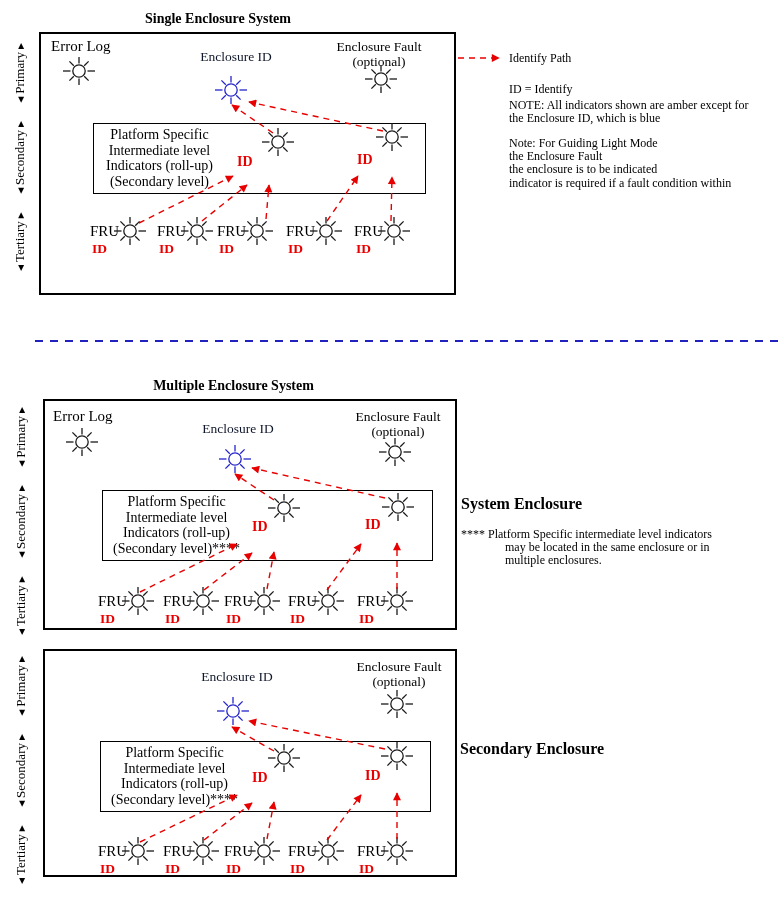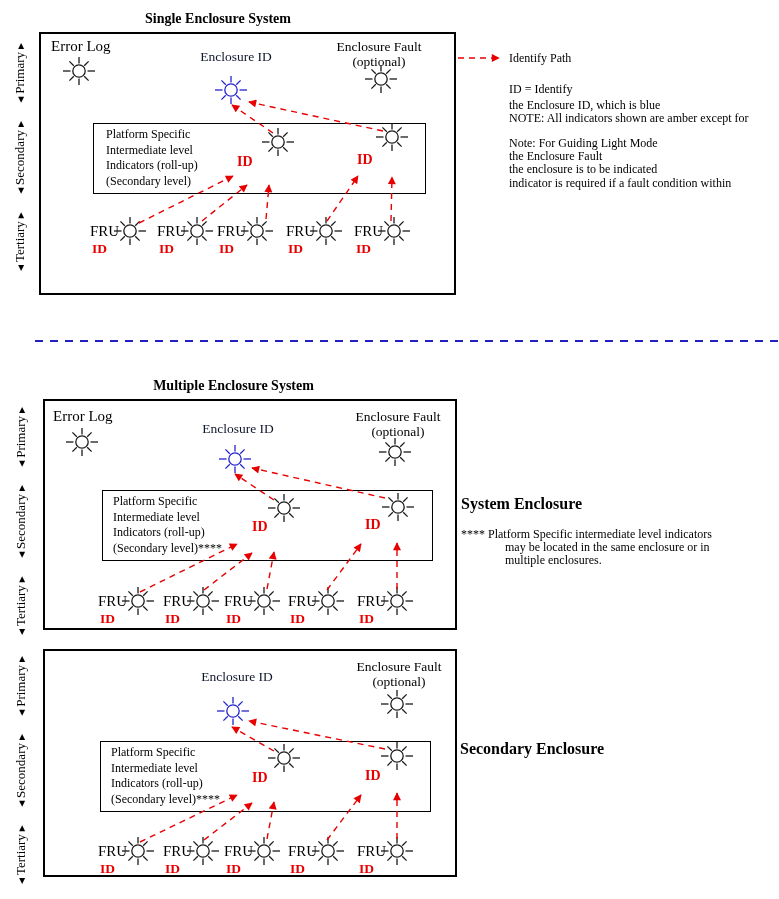--- a/index.html
+++ b/index.html
@@ -4,21 +4,21 @@
 <style>
   html,body { margin:0; padding:0; background:#fff; }
   #page {
     position:relative; width:779px; height:899px; overflow:hidden;
     background:#fff; color:#000;
     font-family:"Liberation Serif", serif;
   }
   .dtitle { position:absolute; font-weight:bold; font-size:14px; white-space:nowrap; }
   .obox { position:absolute; border:2px solid #000; box-sizing:border-box; }
   .ibox { position:absolute; border:1.5px solid #000; box-sizing:border-box; }
-  .iboxtext { position:absolute; font-size:12px; line-height:15.5px; white-space:nowrap; }
+  .iboxtext { position:absolute; font-size:14px; line-height:15.5px; white-space:nowrap;text-align:center; }
   .iboxtext span { display:block; }
   .lbl { position:absolute; font-size:15px; white-space:nowrap; }
   .lblc { position:absolute; font-size:13.5px; text-align:center; line-height:14.5px; }
   .blue { color:#0f172a; }
   .redid { position:absolute; color:#e80000; font-weight:bold; font-size:14px; white-space:nowrap; }
   .fru { position:absolute; width:72px; height:48px; }
   .frulabel { position:absolute; left:0; top:7px; font-size:15px; }
   .fruid { position:absolute; left:2px; top:25px; color:#e80000; font-weight:bold; font-size:13.5px; }
   .led { position:absolute; overflow:visible; }
   .led use { stroke:#1a1a1a; stroke-width:1.3; fill:none; }
@@ -166,22 +166,22 @@
       <line x1="350" y1="187" x2="351" y2="143" marker-end="url(#ah)"></line>
     </svg>
   </div>
 
   <svg class="arrows" style="left:457px;top:52px" width="52" height="12" viewBox="0 0 52 12">
     <line x1="1" y1="6" x2="42" y2="6" marker-end="url(#ah)"></line>
   </svg>
   <div class="legtext" style="left:509px;top:52px">Identify Path</div>
   <div class="legtext" style="left:509px;top:83px">ID = Identify</div>
   <div class="legtext" style="left:509px;top:99px">
+    <span>NOTE: All indicators shown are amber except for</span>
     <span>the Enclosure ID, which is blue</span>
-    <span>NOTE: All indicators shown are amber except for</span>
   </div>
   <div class="legtext" style="left:509px;top:137px">
     <span>Note: For Guiding Light Mode</span>
     <span>the Enclosure Fault</span>
     <span>the enclosure is to be indicated</span>
     <span>indicator is required if a fault condition within</span>
   </div>
 
   <div class="sep" style="left:35px;top:340px;width:744px"></div>
 

